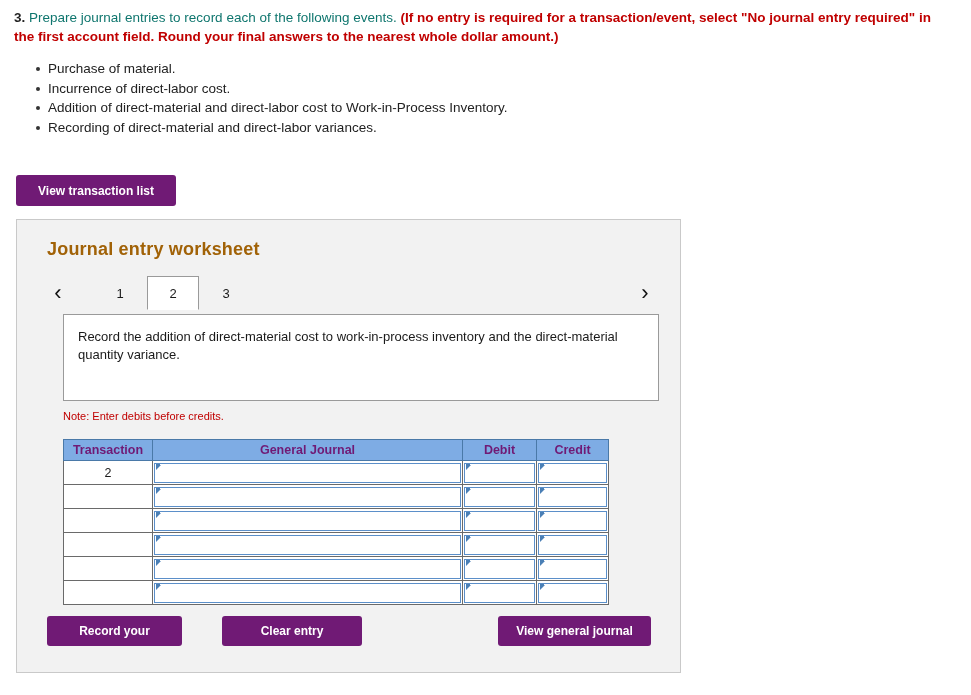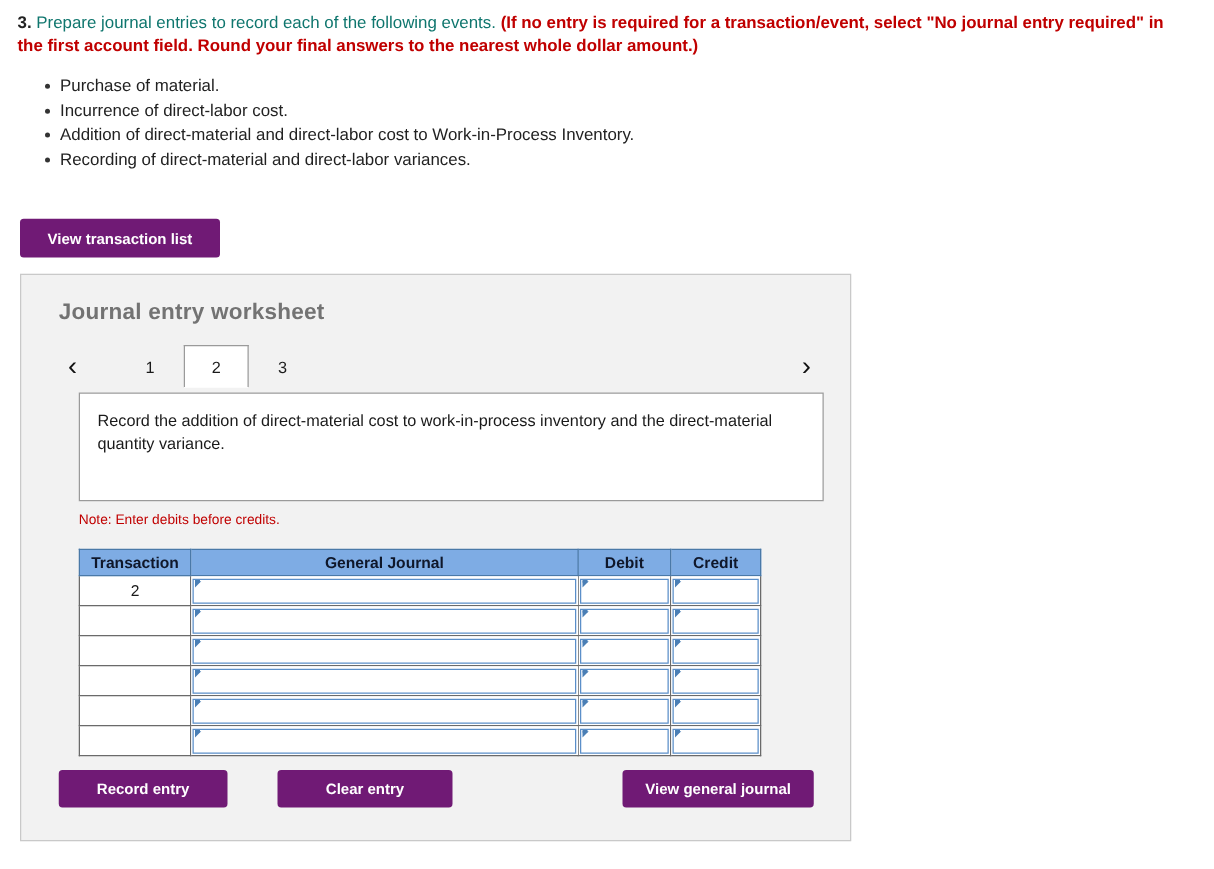--- a/index.html
+++ b/index.html
@@ -83,21 +83,21 @@
     width: 665px;
     height: 454px;
     background: #f2f2f2;
     border: 1px solid #c9c9c9;
   }
 
   .worksheet-title {
     margin: 19px 0 0 30px;
     font-size: 18px;
     font-weight: bold;
-    color: #737373;
+    color: #a16207;
     letter-spacing: 0.2px;
   }
 
   
   .tab-strip {
     position: relative;
     margin: 16px 0 0 0;
     height: 34px;
   }
   .nav-chevron {
@@ -178,21 +178,21 @@
     left: 46px;
     top: 219px;
     border-collapse: collapse;
     table-layout: fixed;
   }
   .journal-table th {
     background: #7eace4;
     border: 1px solid #4a79a8;
     font-size: 12.5px;
     font-weight: bold;
-    color: #0f172a;
+    color: #701a75;
     height: 21px;
     padding: 0 2px;
     text-align: center;
   }
   .journal-table td {
     border: 1px solid #6a6a6a;
     padding: 0;
     height: 24px;
     background: #ffffff;
     vertical-align: middle;
@@ -389,17 +389,17 @@
         <td class="input-cell">
             <span class="field"></span>
           </td>
         <td class="input-cell">
             <span class="field"></span>
           </td>
       </tr>
     </tbody>
   </table>
 
-  <button class="btn-blue" id="record-entry">Record entry</button>
+  <button class="btn-blue" id="record-entry">Record your</button>
   <button class="btn-blue" id="clear-entry">Clear entry</button>
   <button class="btn-blue" id="view-general-journal">View general journal</button>
 
 </div>
 
 </body></html>

